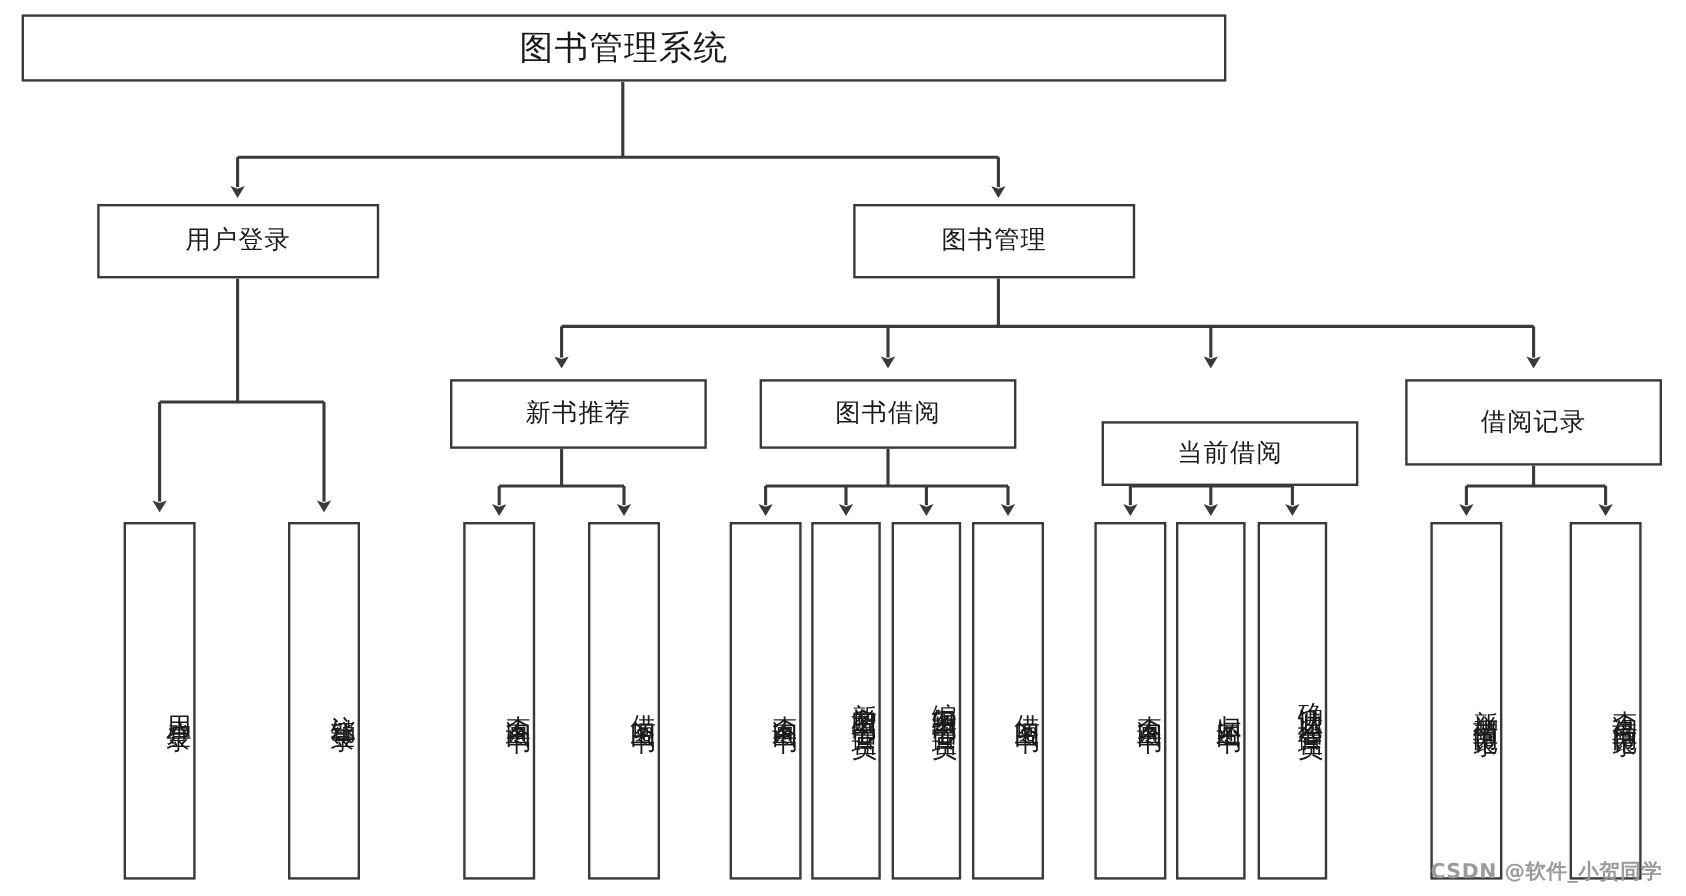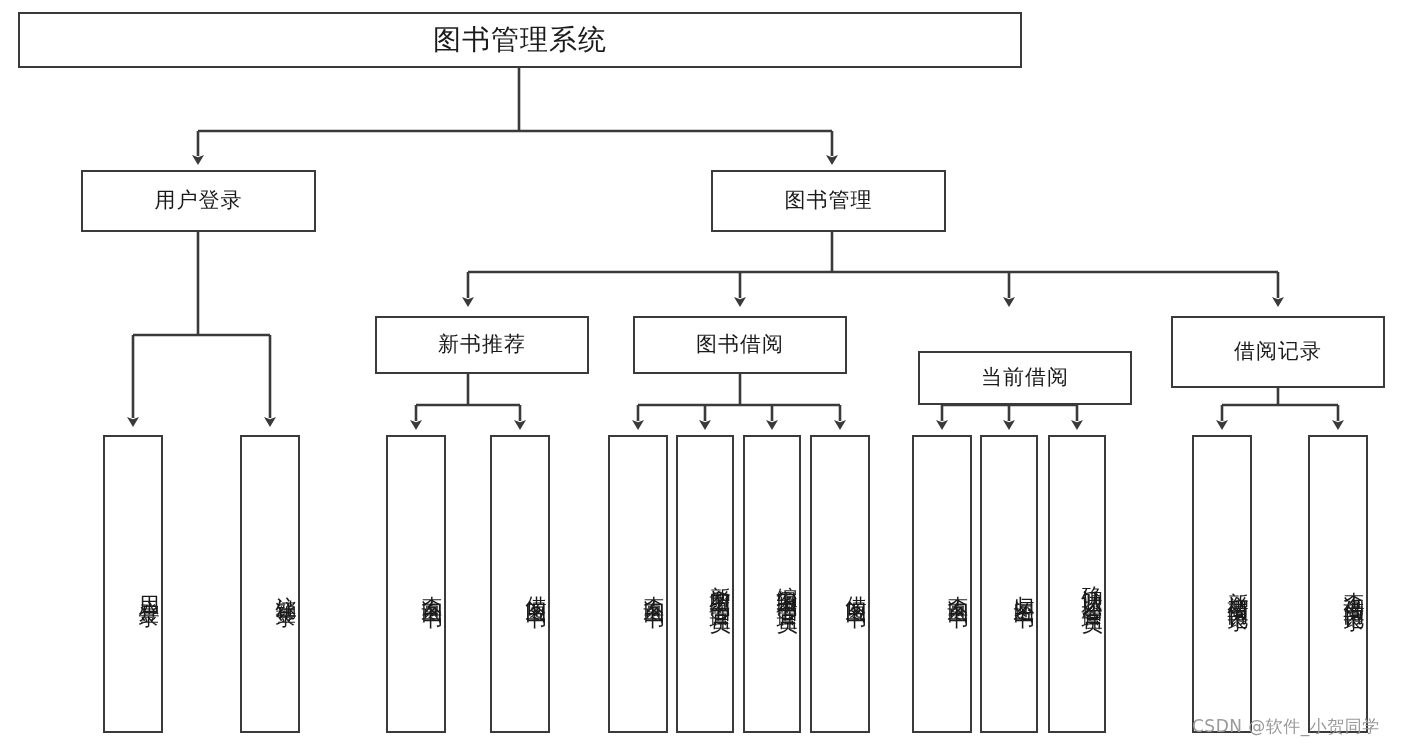--- a/index.html
+++ b/index.html
@@ -184,15 +184,15 @@
     <span class="vlabel">确认归还（管理员）</span>
   </div>
 
   <div class="node vert" style="left:1192px; top:435px; width:60px; height:298px;">
     <span class="vlabel">新增借阅记录</span>
   </div>
   <div class="node vert" style="left:1308px; top:435px; width:60px; height:298px;">
     <span class="vlabel">查询借阅记录</span>
   </div>
 
-  <div class="watermark" style="left:1192px; top:715px;">CSDN @软件_小贺同学</div>
+  <div class="watermark" style="left:1192px; top:715px;font-weight:bold;">CSDN @软件_小贺同学</div>
 
 </div>
 
 </body></html>

